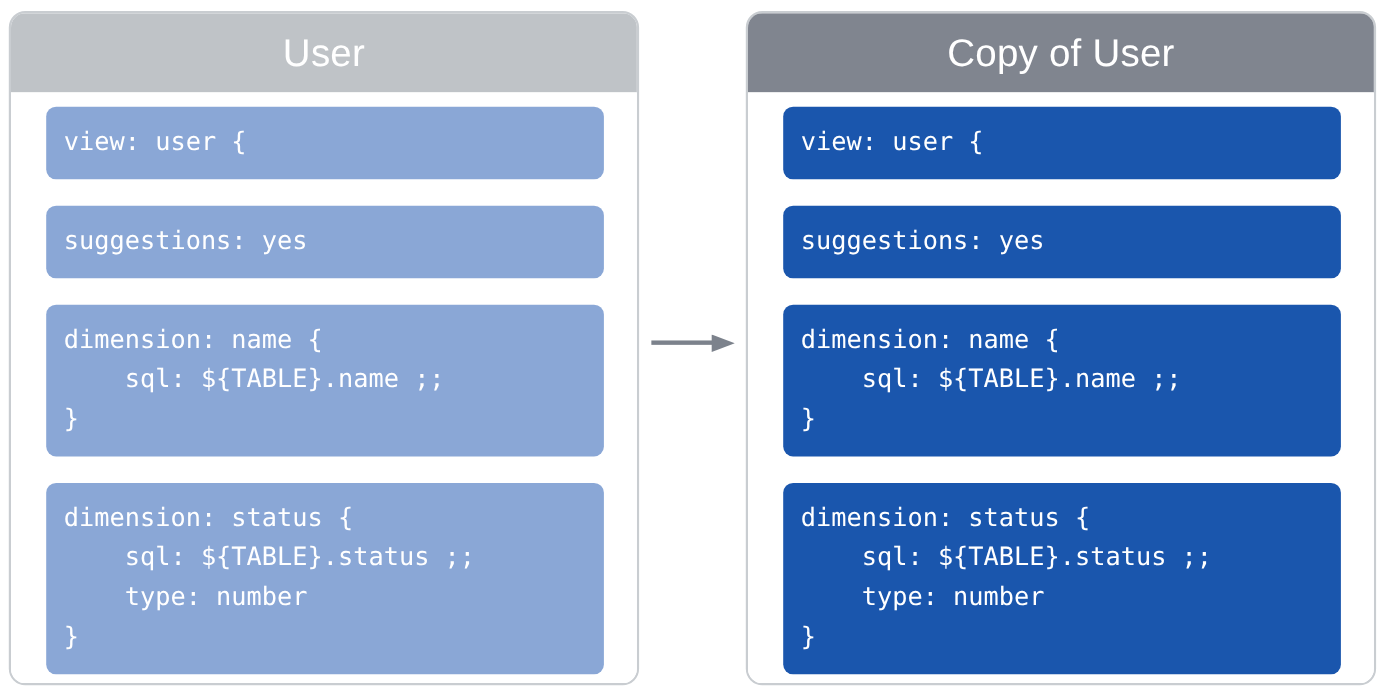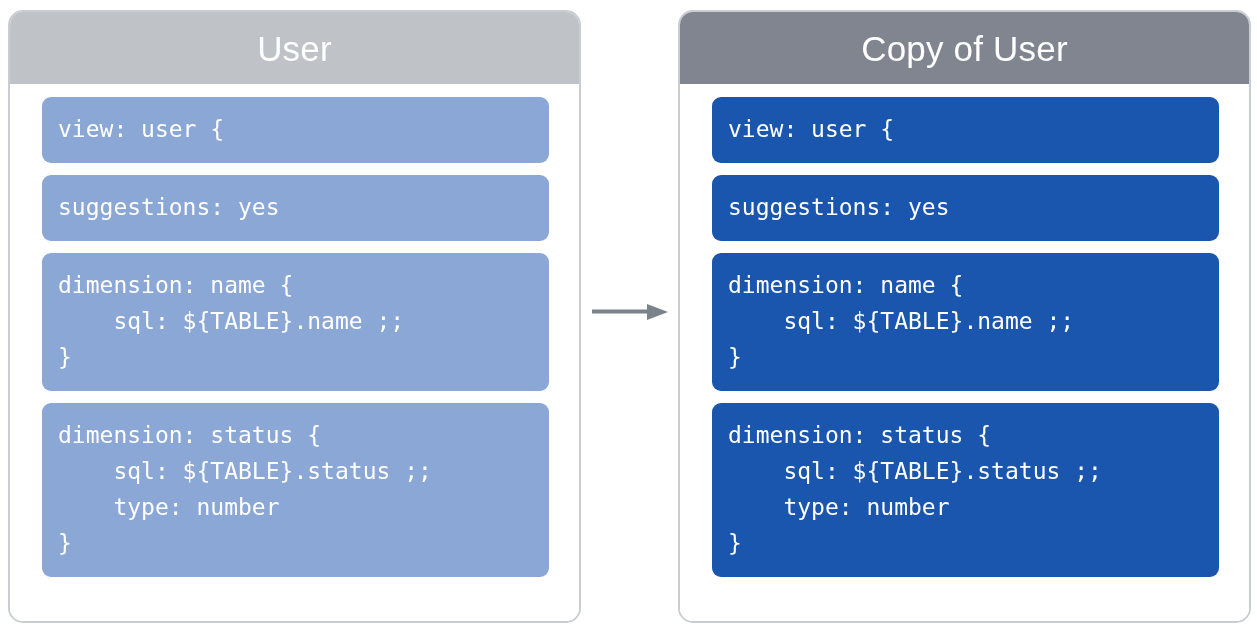--- a/index.html
+++ b/index.html
@@ -63,21 +63,21 @@
     white-space: nowrap;
   }
 
   .panel-body {
     flex: 1 1 auto;
     background: #ffffff;
     padding: 13px 30px 14px 32px;
     box-sizing: border-box;
     display: flex;
     flex-direction: column;
-    gap: 12px;
+    gap: 24px;
   }
 
   
   .code-block {
     border-radius: 9px;
     padding: 14px 16px 16px 16px;
     box-sizing: border-box;
     font-family: "DejaVu Sans Mono", "Liberation Mono", monospace;
     font-size: 23px;
     line-height: 36px;

